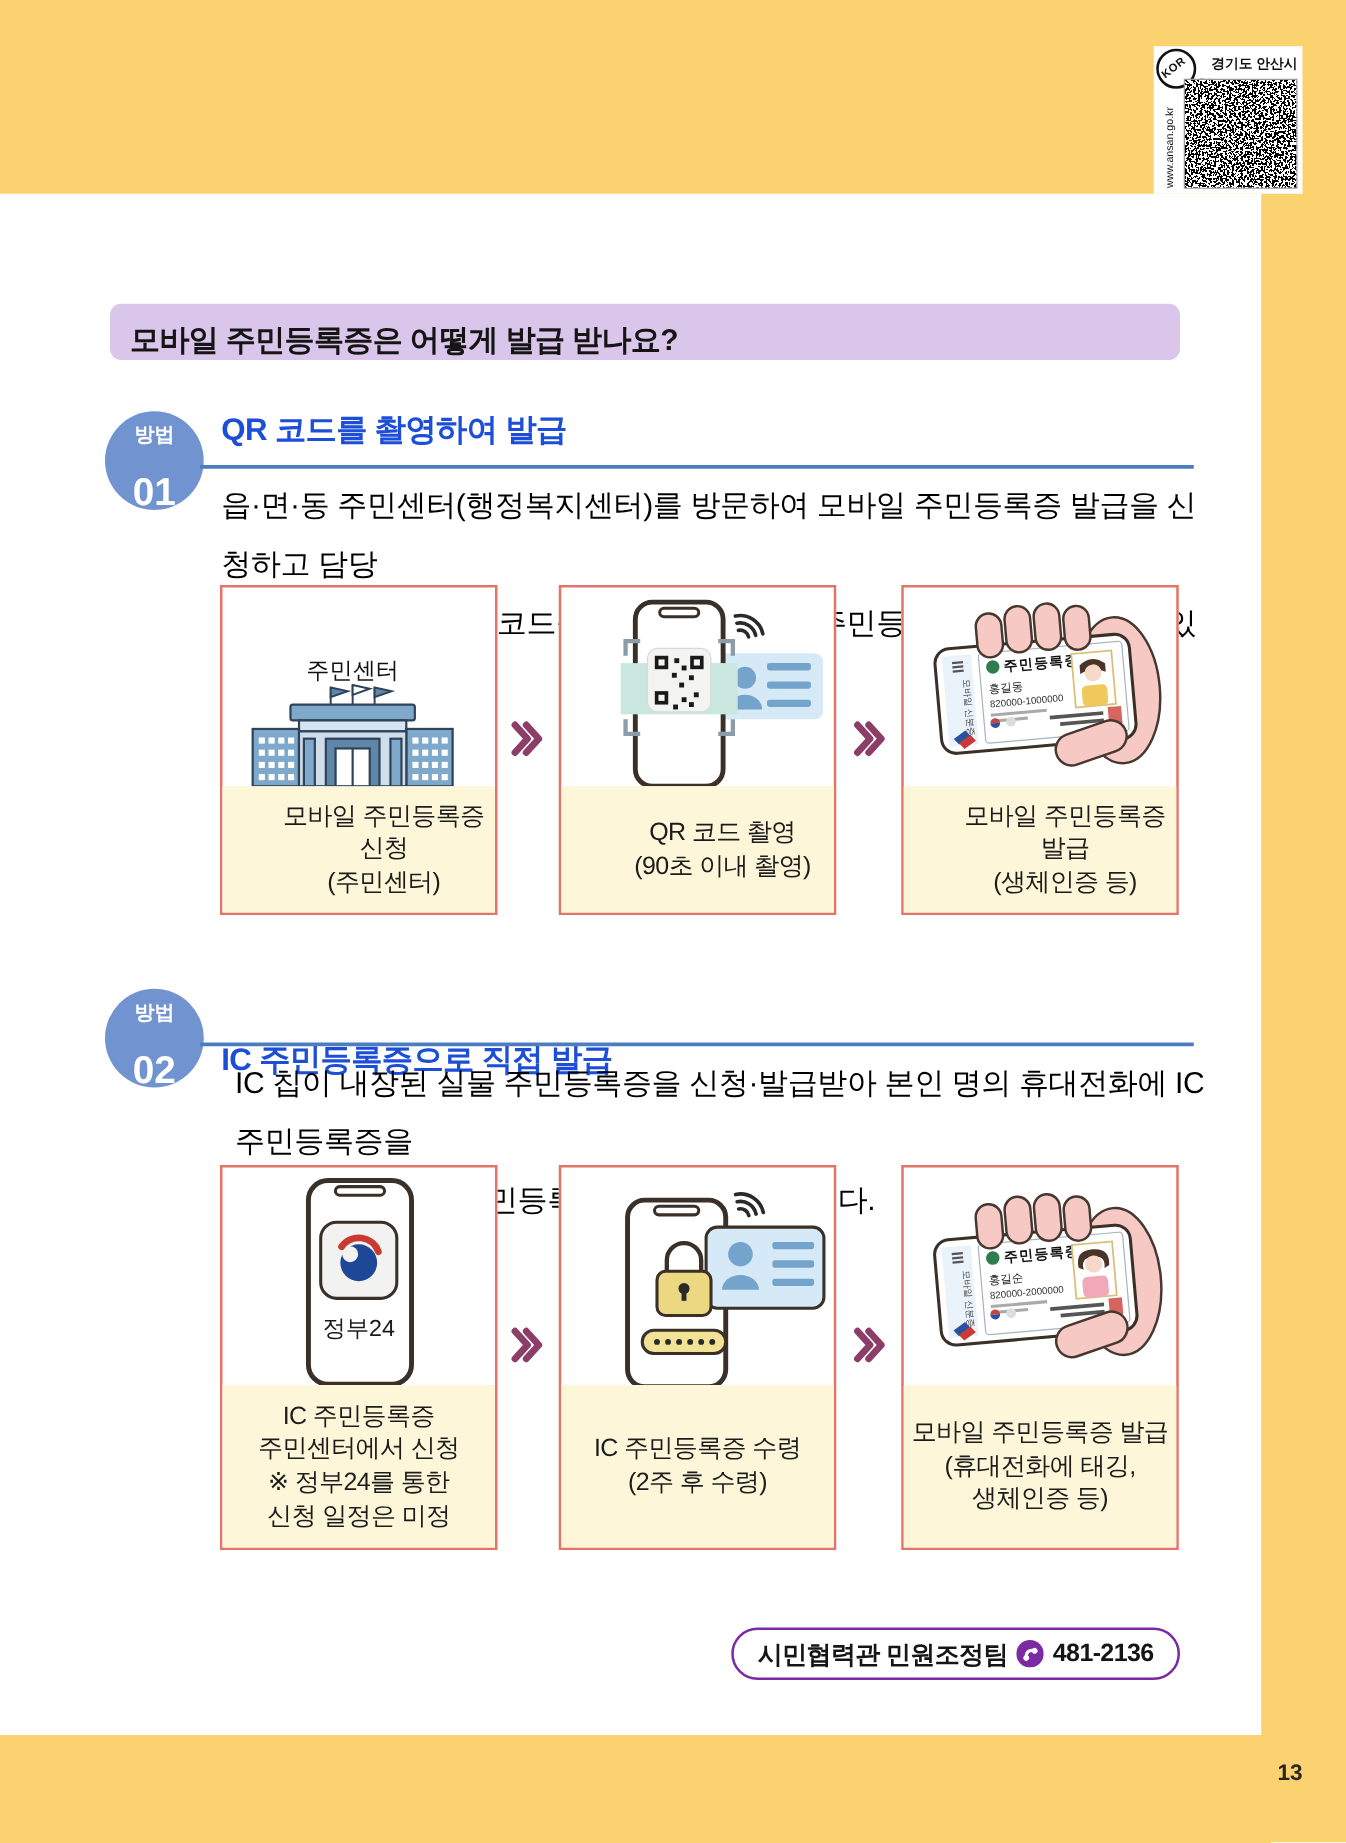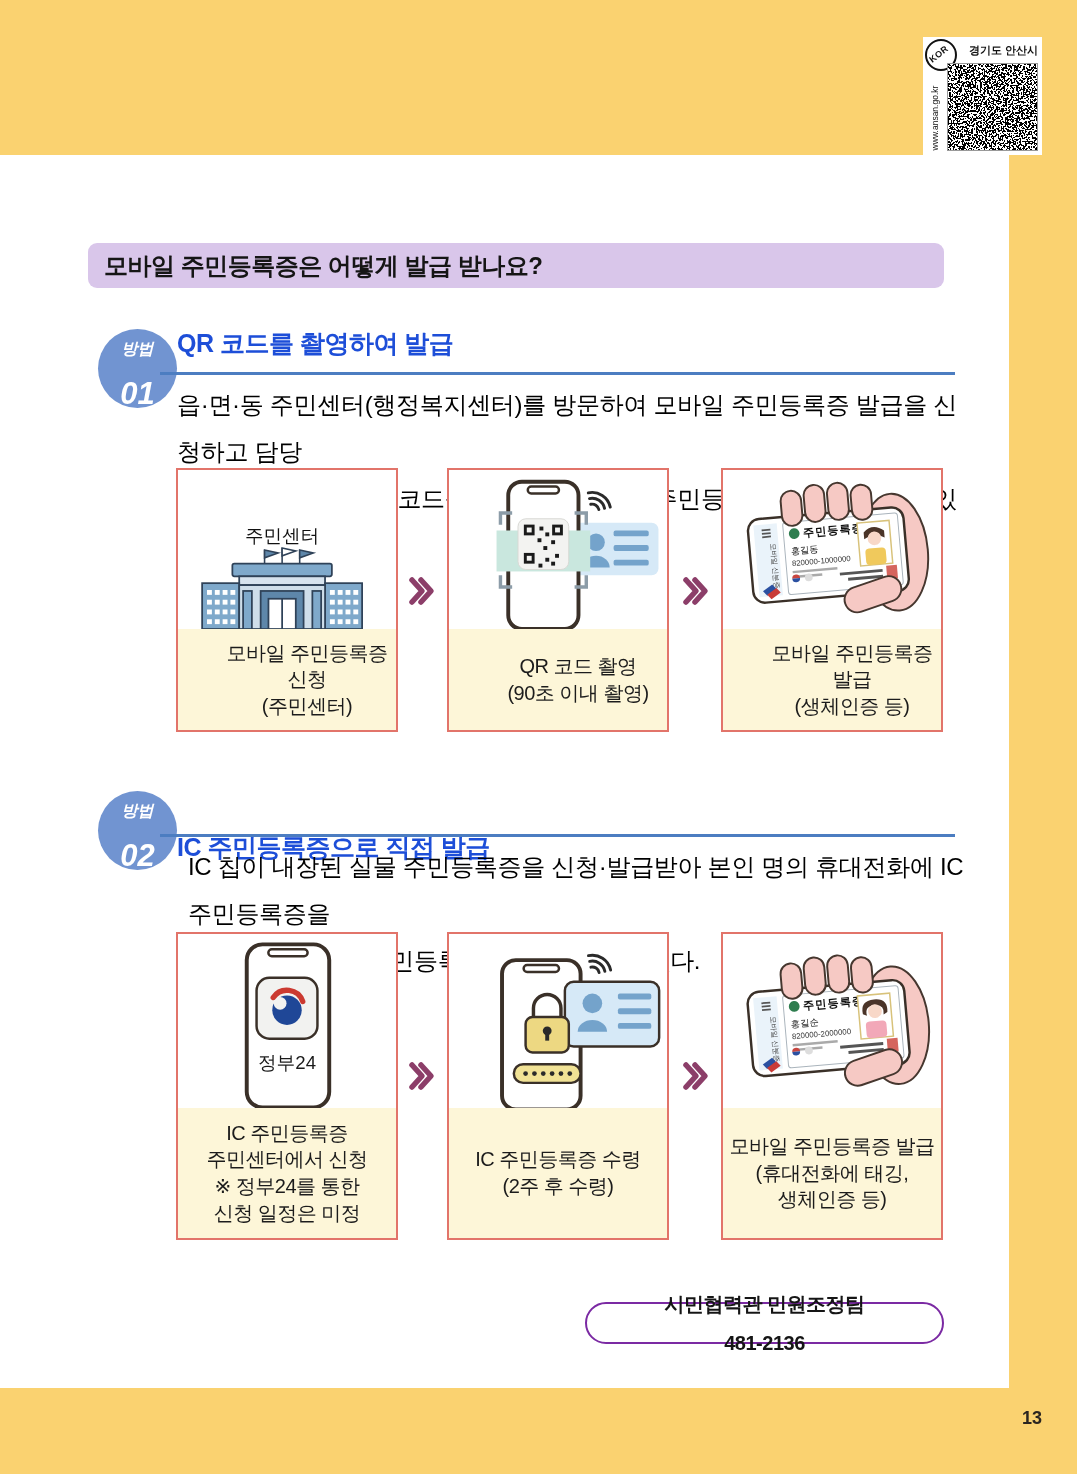--- a/index.html
+++ b/index.html
@@ -19,26 +19,26 @@
   .kor-logo span{position:absolute;left:1px;top:8px;font-size:9px;font-weight:bold;letter-spacing:.5px;transform:rotate(-38deg);color:#111;}
   .kor-hatch{position:absolute;left:30px;top:26px;width:15px;height:14px;
     background:repeating-linear-gradient(135deg,#111 0 2px,transparent 2px 5px);}
   .stamp-url{position:absolute;left:-38px;top:76px;width:100px;font-size:8.5px;color:#111;
     transform:rotate(-90deg);text-align:center;white-space:nowrap;}
   .stamp-code{position:absolute;left:24px;top:26px;width:91px;height:88px;border:1px solid #999;box-sizing:border-box;}
   .stamp-code svg{display:block;width:100%;height:100%;}
 
   
   .title-bar{position:absolute;left:88px;top:243px;width:856px;height:45px;background:#D9C6EA;
-    border-radius:9px;box-sizing:border-box;padding-left:16px;display:flex;align-items:center;
+    border-radius:9px;box-sizing:border-box;padding-left:16px;display:flex;align-items:flex-end;
     font-size:24px;font-weight:bold;color:#151515;letter-spacing:-.5px;}
 
   
-  .method-badge{position:absolute;left:98px;width:79px;height:79px;border-radius:50%;background:#7194D1;
-    color:#fff;text-align:center;font-style:italic;}
+  .method-badge{position:absolute;left:84px;width:79px;height:79px;border-radius:50%;background:#7194D1;
+    color:#fff;text-align:center;}
   .method-badge .lbl{display:block;margin-top:12px;font-size:16px;font-weight:bold;line-height:1;}
   .method-badge .num{display:block;margin-top:21px;font-size:31px;font-weight:bold;line-height:1;}
 
   .section-title{position:absolute;left:177px;font-size:25px;font-weight:bold;color:#1d4ed8;letter-spacing:-.5px;}
   .divider{position:absolute;left:160px;width:795px;height:3px;background:#4C7DC1;}
   .section-body{position:absolute;left:177px;width:790px;font-size:24px;line-height:47px;color:#000000;
     white-space:pre-line;letter-spacing:-.3px;}
 
   
   .card{position:absolute;width:222px;background:#fff;border:2px solid #E2746A;box-sizing:border-box;}
@@ -53,21 +53,21 @@
   .row2 .caption{height:130px;}
   .row2 .art{height:174px;}
   .c1{left:176px;} .c2{left:447px;} .c3{left:721px;}
 
   .chevron{position:absolute;width:30px;height:36px;}
 
   
   .contact-pill{position:absolute;left:585px;top:1302px;width:359px;height:42px;background:#fff;
     border:2.5px solid #7B2AA3;border-radius:23px;box-sizing:border-box;
     display:flex;align-items:center;justify-content:center;gap:7px;
-    font-size:20px;font-weight:600;color:#151515;letter-spacing:-.5px;flex-direction:column;}
+    font-size:20px;font-weight:600;color:#151515;letter-spacing:-.5px;}
 
   .page-num{position:absolute;left:1022px;top:1408px;font-size:18px;font-weight:bold;color:#2A2520;}
 
   svg text{font-family:"Liberation Sans","DejaVu Sans",sans-serif;}
 </style>
 </head>
 <body>
 
 <div class="page">
 

